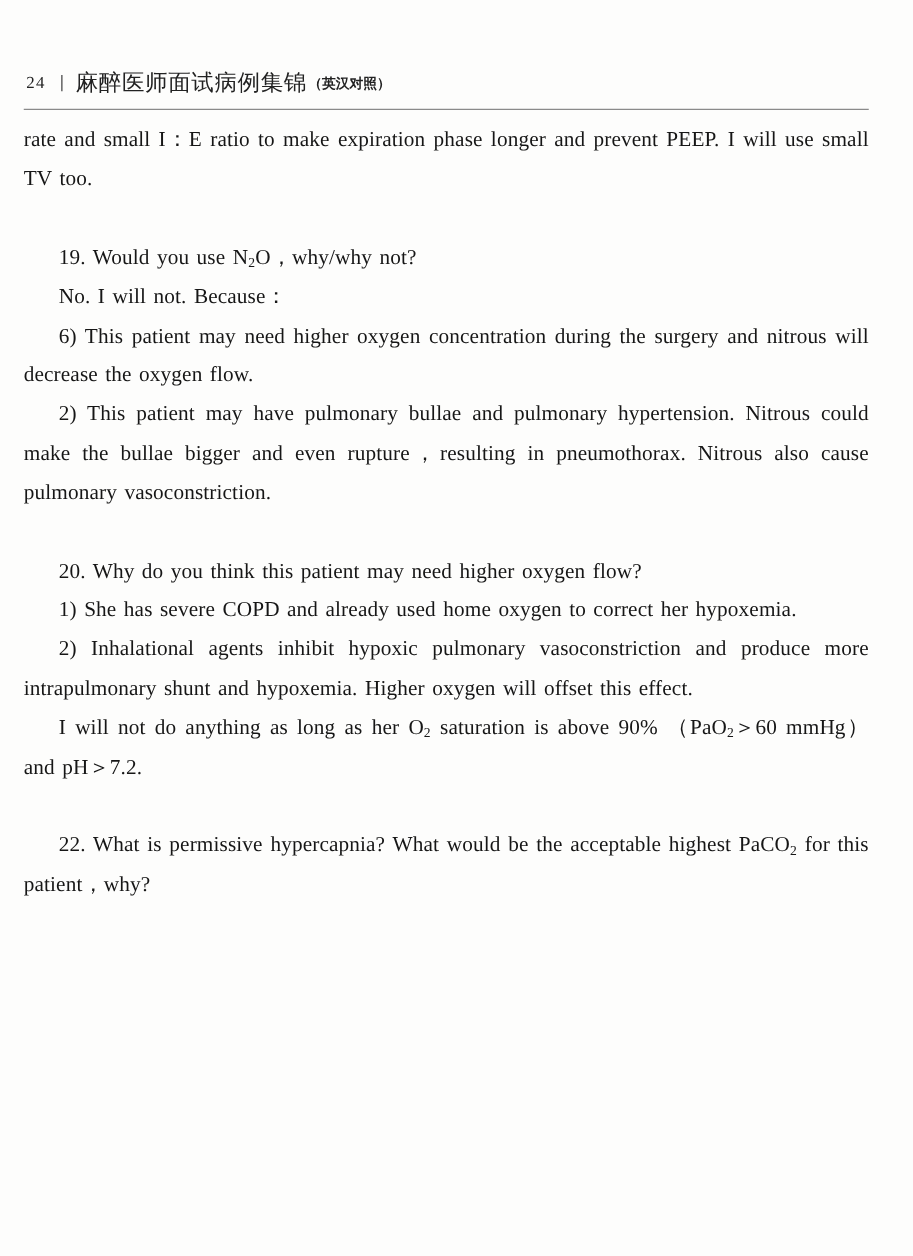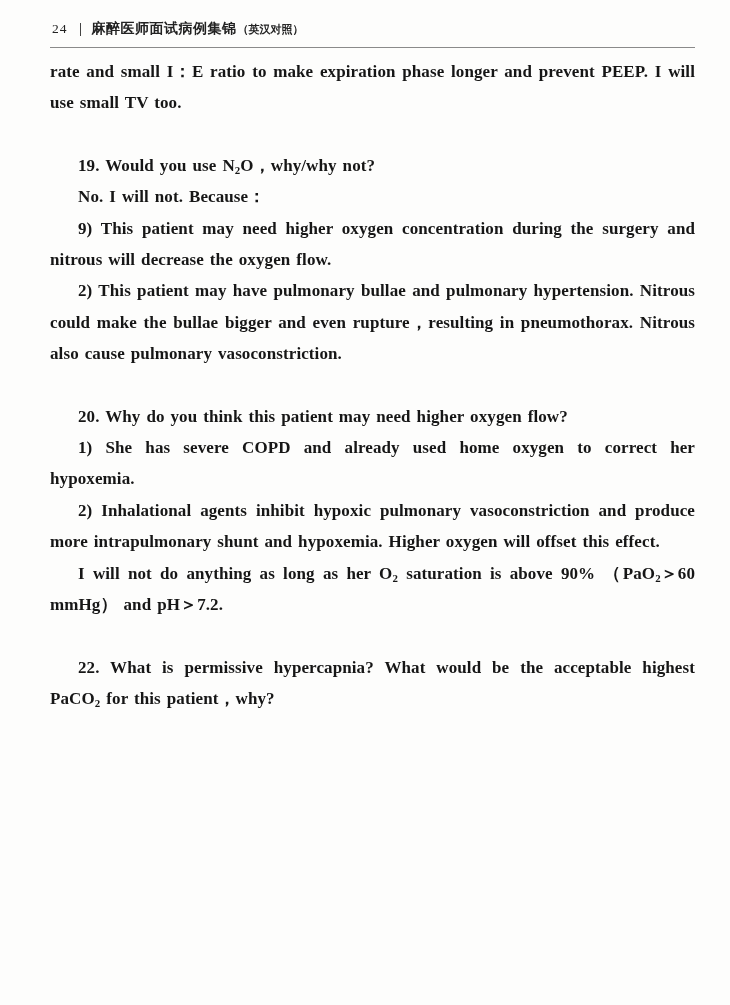--- a/index.html
+++ b/index.html
@@ -5,58 +5,58 @@
   * { box-sizing: border-box; }
   html, body { margin: 0; padding: 0; }
   body {
     width: 730px;
     height: 1005px;
     background: #fdfdfc;
     color: #161616;
     font-family: "Liberation Serif", "DejaVu Serif", serif;
     overflow: hidden;
   }
-  .page { padding: 14px 35px 0 50px; }
+  .page { padding: 14px 35px 0 19px; margin-top: 34px; }
 
   .page-header {
     display: flex;
     align-items: center;
     padding: 6px 0 8px 2px;
     color: #222;
   }
   .page-number {
     font-size: 13.5px;
     letter-spacing: 1px;
     font-family: "Liberation Serif", serif;
   }
   .header-bar {
     width: 1px;
     height: 13px;
     background: #444;
     margin: 0 11px 0 12px;
   }
   .book-title {
-    font-weight: bold;
-    font-size: 14px;
+    font-weight: normal;
+    font-size: 18px;
     letter-spacing: 0.5px;
     font-family: "Liberation Sans", "DejaVu Sans", sans-serif;
   }
   .book-title-sub {
     font-weight: bold;
     font-size: 11px;
     margin-left: 1px;
     font-family: "Liberation Sans", "DejaVu Sans", sans-serif;
   }
   .header-rule {
     height: 1px;
     background: #8a8a8a;
     margin-top: 1px;
   }
 
-  .page-body { margin-top: 8px; font-weight: bold; }
+  .page-body { margin-top: 8px; }
   .para {
     margin: 0;
     font-size: 17px;
     line-height: 31.4px;
     text-align: justify;
     text-justify: inter-word;
     word-spacing: 1.6px;
     letter-spacing: 0.1px;
   }
   .para.indent { text-indent: 28px; }
@@ -75,21 +75,21 @@
     <span class="page-number">24</span>
     <span class="header-bar"></span>
     <span class="book-title">麻醉医师面试病例集锦</span>
     <span class="book-title-sub">（英汉对照）</span>
   </header>
   <div class="header-rule"></div>
   <main class="page-body">
       <p class="para">rate and small I：E ratio to make expiration phase longer and prevent PEEP. I will use small TV too.</p>
       <p class="para indent space-before">19. Would you use N<sub>2</sub>O，why/why not?</p>
       <p class="para indent">No. I will not. Because：</p>
-      <p class="para indent">9) This patient may need higher oxygen concentration during the surgery and nitrous will decrease the oxygen flow.</p>
+      <p class="para indent">6) This patient may need higher oxygen concentration during the surgery and nitrous will decrease the oxygen flow.</p>
       <p class="para indent">2) This patient may have pulmonary bullae and pulmonary hypertension. Nitrous could make the bullae bigger and even rupture，resulting in pneumothorax. Nitrous also cause pulmonary vasoconstriction.</p>
       <p class="para indent space-before">20. Why do you think this patient may need higher oxygen flow?</p>
       <p class="para indent">1) She has severe COPD and already used home oxygen to correct her hypoxemia.</p>
       <p class="para indent">2) Inhalational agents inhibit hypoxic pulmonary vasoconstriction and produce more intrapulmonary shunt and hypoxemia. Higher oxygen will offset this effect.</p>
       <p class="para indent">I will not do anything as long as her O<sub>2</sub> saturation is above 90% （PaO<sub>2</sub>＞60 mmHg） and pH＞7.2.</p>
       <p class="para indent space-before">22. What is permissive hypercapnia? What would be the acceptable highest PaCO<sub>2</sub> for this patient，why?</p>
     </main>
 </div>
 
 </body></html>

